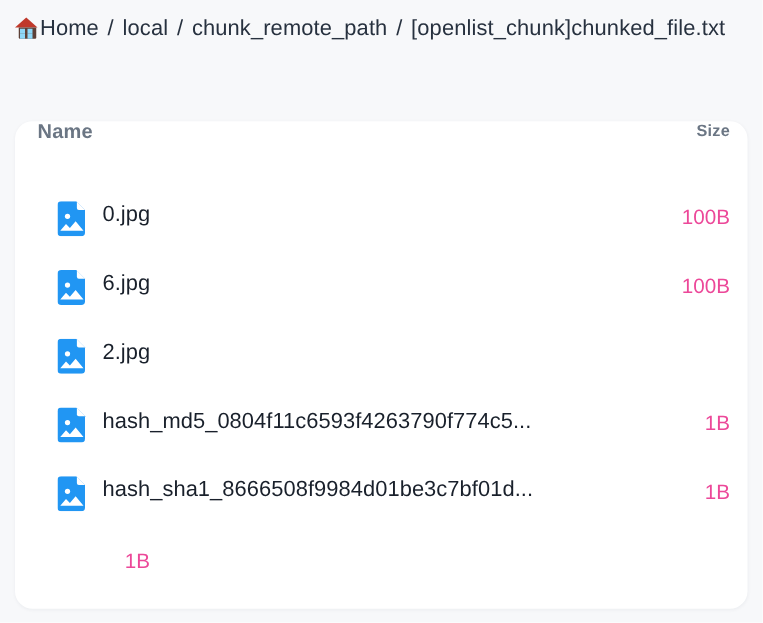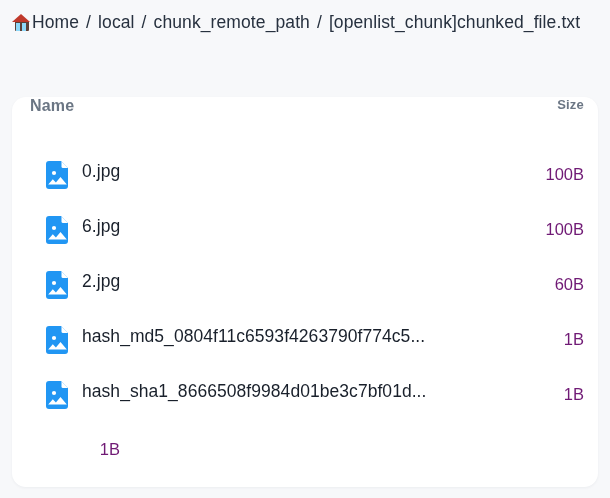--- a/index.html
+++ b/index.html
@@ -147,21 +147,21 @@
     overflow: hidden;
     text-overflow: ellipsis;
     margin-left: 12px;
     letter-spacing: 0.05px;
   }
   .row-size {
     flex: 0 0 auto;
     width: 90px;
     text-align: right;
     font-size: 16.5px;
-    color: #701a75;
+    color: #ec4899;
   }
 
   .file-icon {
     flex: 0 0 auto;
     width: 24px;
     height: 28px;
     display: block;
   }
 </style>
 </head>
@@ -211,21 +211,20 @@
       <div class="row">
         <div class="row-name">
           <svg class="file-icon" viewBox="0 0 24 28">
             <path d="M3 0 h12 l7 7 v18 a3 3 0 0 1 -3 3 h-16 a3 3 0 0 1 -3 -3 v-22 a3 3 0 0 1 3 -3 z" fill="#2196f3"></path>
             <path d="M15.5 0.4 v5 a1.6 1.6 0 0 0 1.6 1.6 h5" fill="#ffffff"></path>
             <circle cx="8" cy="12" r="2.1" fill="#ffffff"></circle>
             <path d="M2.2 23.5 l4.6 -5.3 l3.1 3.2 l4.6 -5.4 l6.3 7.5 z" fill="#ffffff"></path>
           </svg>
           <span class="row-label">2.jpg</span>
         </div>
-        <div class="row-size">60B</div>
       </div>
 
       <div class="row">
         <div class="row-name">
           <svg class="file-icon" viewBox="0 0 24 28">
             <path d="M3 0 h12 l7 7 v18 a3 3 0 0 1 -3 3 h-16 a3 3 0 0 1 -3 -3 v-22 a3 3 0 0 1 3 -3 z" fill="#2196f3"></path>
             <path d="M15.5 0.4 v5 a1.6 1.6 0 0 0 1.6 1.6 h5" fill="#ffffff"></path>
             <circle cx="8" cy="12" r="2.1" fill="#ffffff"></circle>
             <path d="M2.2 23.5 l4.6 -5.3 l3.1 3.2 l4.6 -5.4 l6.3 7.5 z" fill="#ffffff"></path>
           </svg>

